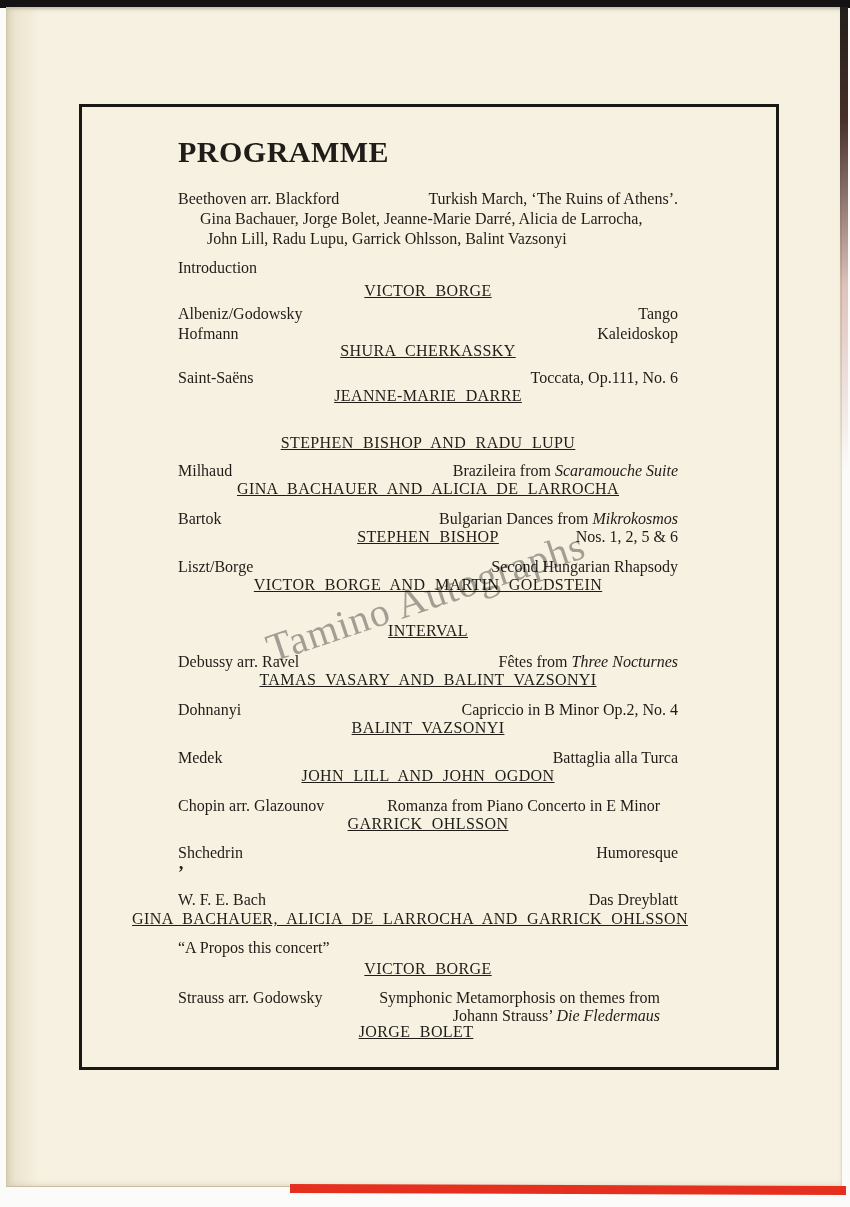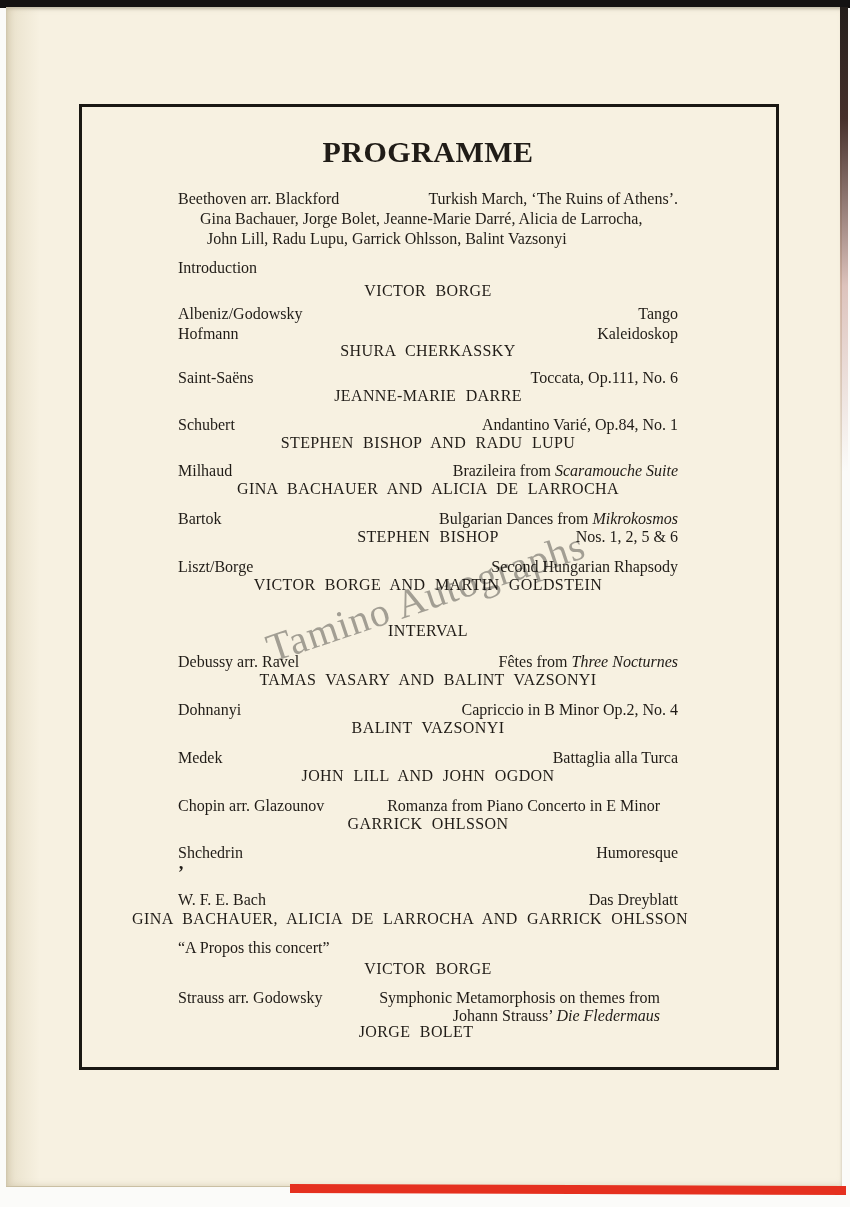--- a/index.html
+++ b/index.html
@@ -24,25 +24,25 @@
     background:linear-gradient(to right,rgba(205,193,160,0.35),rgba(205,193,160,0));}
   .frame{
     position:absolute;left:73px;top:97px;width:694px;height:960px;
     border:3px solid #1a1813;
   }
   .row{position:absolute;left:96px;right:98px;height:20px;line-height:20px;
     font-size:16px;white-space:nowrap;}
   .pl{position:absolute;left:0;top:0;white-space:nowrap;}
   .pr{position:absolute;right:0;top:0;white-space:nowrap;text-align:right;}
   .pr2{position:absolute;right:18px;top:0;white-space:nowrap;}
-  .pc{position:absolute;left:50%;top:0;transform:translateX(-50%);white-space:nowrap;}
+  .pc{position:absolute;left:50%;top:0;transform:translateX(-50%);white-space:nowrap;text-decoration:underline;}
   .pc.shift-l{transform:translateX(calc(-50% - 18px));}
   .pc.shift-l-sm{transform:translateX(calc(-50% - 12px));text-align:center;}
   .caps{word-spacing:5px;letter-spacing:0.4px;}
-  .title{position:absolute;left:96px;right:98px;top:28px;text-align:center;
+  .title{position:absolute;left:96px;right:98px;top:28px;text-align:left;
     font-size:30px;font-weight:700;letter-spacing:0.5px;word-spacing:2px;}
   .ind1{left:22px;}
   .ind2{left:29px;}
   .wm{
     position:absolute;left:262px;top:618px;height:50px;line-height:50px;
     font-size:40px;color:rgba(95,95,95,0.55);
     transform:rotate(-18.5deg);transform-origin:0 50%;
     mix-blend-mode:multiply;letter-spacing:1px;white-space:nowrap;
   }
   .stray{position:absolute;left:96px;top:756px;font-size:18px;font-weight:700;}
@@ -89,24 +89,20 @@
     </div>
 
     <div class="row" style="top:261px">
       <span class="pl">Saint-Saëns</span>
       <span class="pr">Toccata, Op.111, No. 6</span>
     </div>
     <div class="row" style="top:279px">
       <span class="pc caps">JEANNE-MARIE DARRE</span>
     </div>
 
-    <div class="row" style="top:308px">
-      <span class="pl">Schubert</span>
-      <span class="pr">Andantino Varié, Op.84, No. 1</span>
-    </div>
     <div class="row" style="top:326px">
       <span class="pc caps">STEPHEN BISHOP AND RADU LUPU</span>
     </div>
 
     <div class="row" style="top:354px">
       <span class="pl">Milhaud</span>
       <span class="pr"><span>Brazileira from </span><i>Scaramouche Suite</i></span>
     </div>
     <div class="row" style="top:372px">
       <span class="pc caps">GINA BACHAUER AND ALICIA DE LARROCHA</span>

